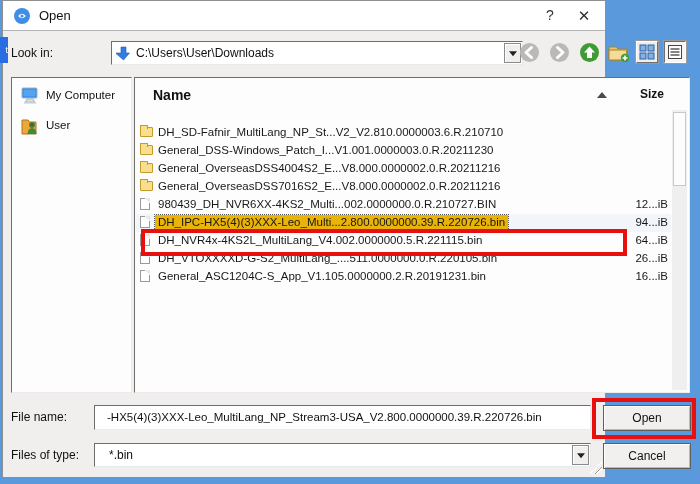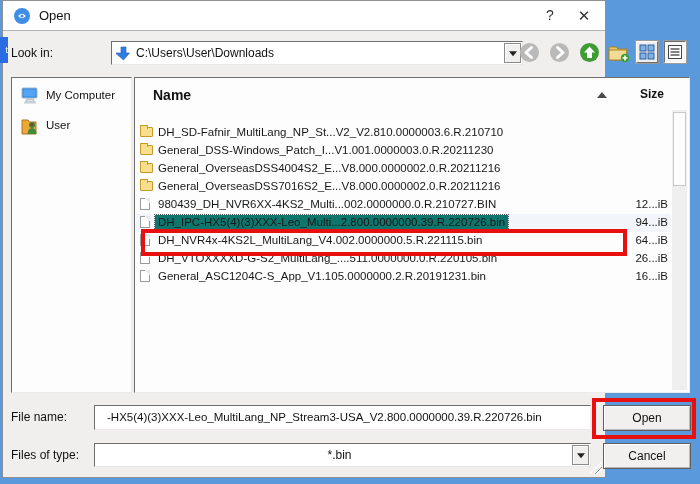--- a/index.html
+++ b/index.html
@@ -37,21 +37,21 @@
   .lookin-label { left:8px; top:40px; height:24px; line-height:24px;text-align:right; }
   .combo {
     position:absolute; background:#fff;
     border:1px solid; border-color:#6e6e6e #e9e9e9 #e9e9e9 #6e6e6e;
   }
   .combo-lookin { left:91px; top:40px; width:412px; height:24px;margin-left:17px; }
   .combo-text {
     position:absolute; left:24px; top:0; right:20px; line-height:22px;
     font-size:12px; color:#111; white-space:nowrap; overflow:hidden;
   }
-  .combo-text.noicon { left:14px;text-align:center; }
+  .combo-text.noicon { left:14px; }
   .combo-arrow-btn {
     position:absolute; right:1px; top:1px; width:17px; bottom:1px;
     background:#f0efed; border:1px solid #8a8a8a;
     box-shadow: inset 1px 1px 0 #ffffff;
   }
   .tri-down {
     position:absolute; left:50%; top:50%; transform:translate(-50%,-35%);
     width:0; height:0; border-left:4px solid transparent; border-right:4px solid transparent;
     border-top:5px solid #222;
   }
@@ -94,21 +94,21 @@
     content:""; position:absolute; left:-1px; top:-3px; width:6px; height:3px;
     background:#f7df8e; border:1px solid #c49a2a; border-bottom:none; border-radius:1px 1px 0 0;
   }
   .row-icon.file { width:10px; height:12px; top:2px; background:#ffffff; border:1px solid #9a9a9a; }
   .row-icon.file::before {
     content:""; position:absolute; right:-1px; top:-1px;
     border-style:solid; border-width:0 5px 5px 0; border-color:transparent #e8e8e8 transparent transparent;
     border-bottom-color:#fdfdfd;
   }
   .row-name { position:absolute; left:19px; top:1px; font-size:11.5px; color:#181818; padding:0 3px; line-height:15px; }
-  .frow.selected .row-name { outline:1px dotted #555; background:#0f766e; }
+  .frow.selected .row-name { outline:1px dotted #555; background:#eab308; }
   .row-size { position:absolute; right:3px; top:1px; width:78px; text-align:right; font-size:11.5px; color:#181818; line-height:15px; }
 
   .vscroll { position:absolute; right:2px; top:32px; width:15px; bottom:2px; background:#efefef; }
   .vthumb { position:absolute; left:1px; right:1px; top:2px; height:74px; background:#fdfdfd; border:1px solid #c9c9c9; }
 
   
   .fname-label { left:8px; top:404px; height:25px; line-height:25px; }
   .ftype-label { left:8px; top:442px; height:24px; line-height:24px; }
   .text-field {
     position:absolute; left:91px; width:497px; background:#fff;

